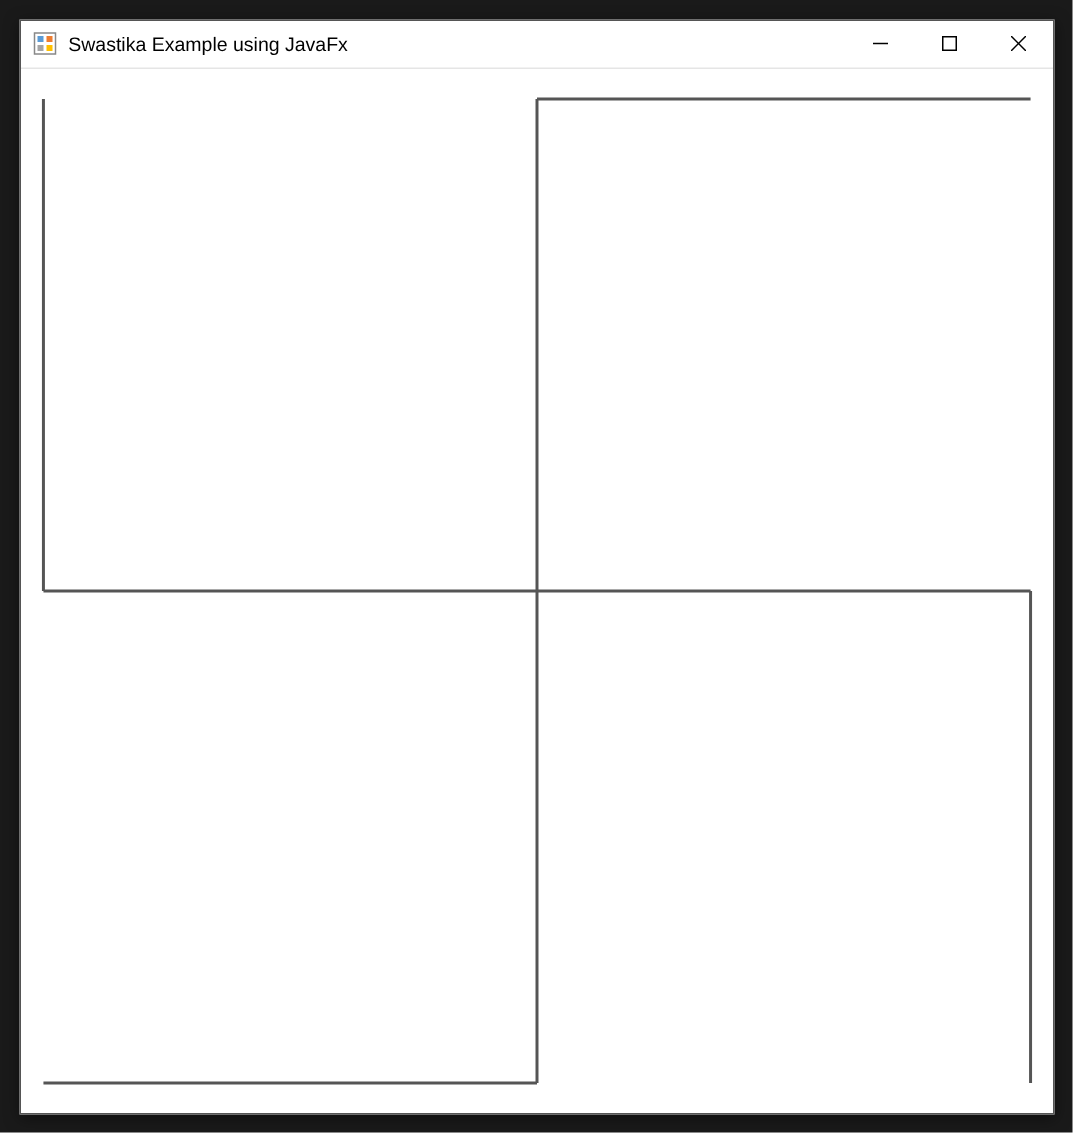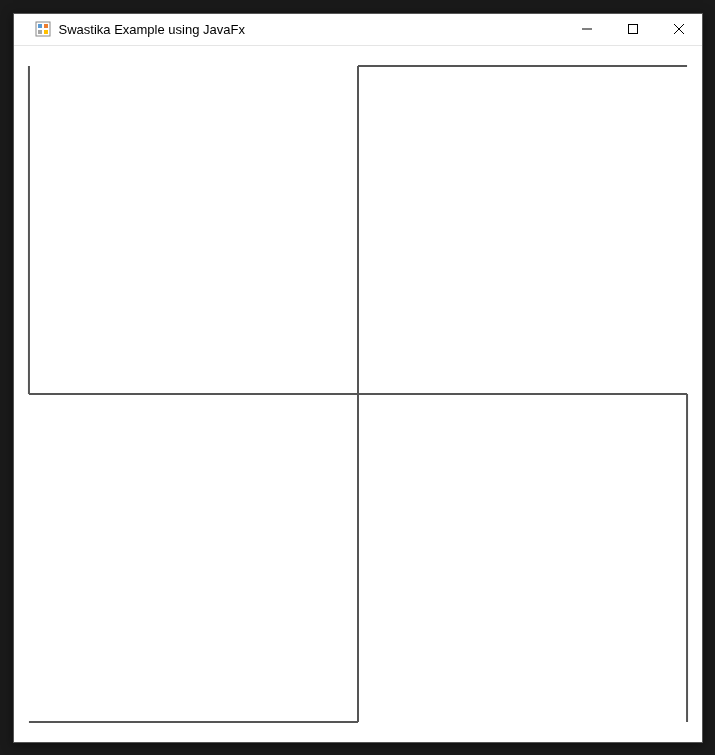--- a/index.html
+++ b/index.html
@@ -24,21 +24,21 @@
       box-shadow: 0 2px 10px rgba(0,0,0,0.5);
       display: flex;
       flex-direction: column;
     }
     .titlebar {
       height: 32px;
       background: #ffffff;
       border-bottom: 1px solid #e5e5e5;
       display: flex;
       align-items: center;
-      padding-left: 21px;
+      padding-left: 8px;
     }
     .app-icon {
       width: 16px;
       height: 16px;
       margin-right: 8px;
       display: inline-flex;
       align-items: center;
       justify-content: center;
     }
     .app-icon svg {

